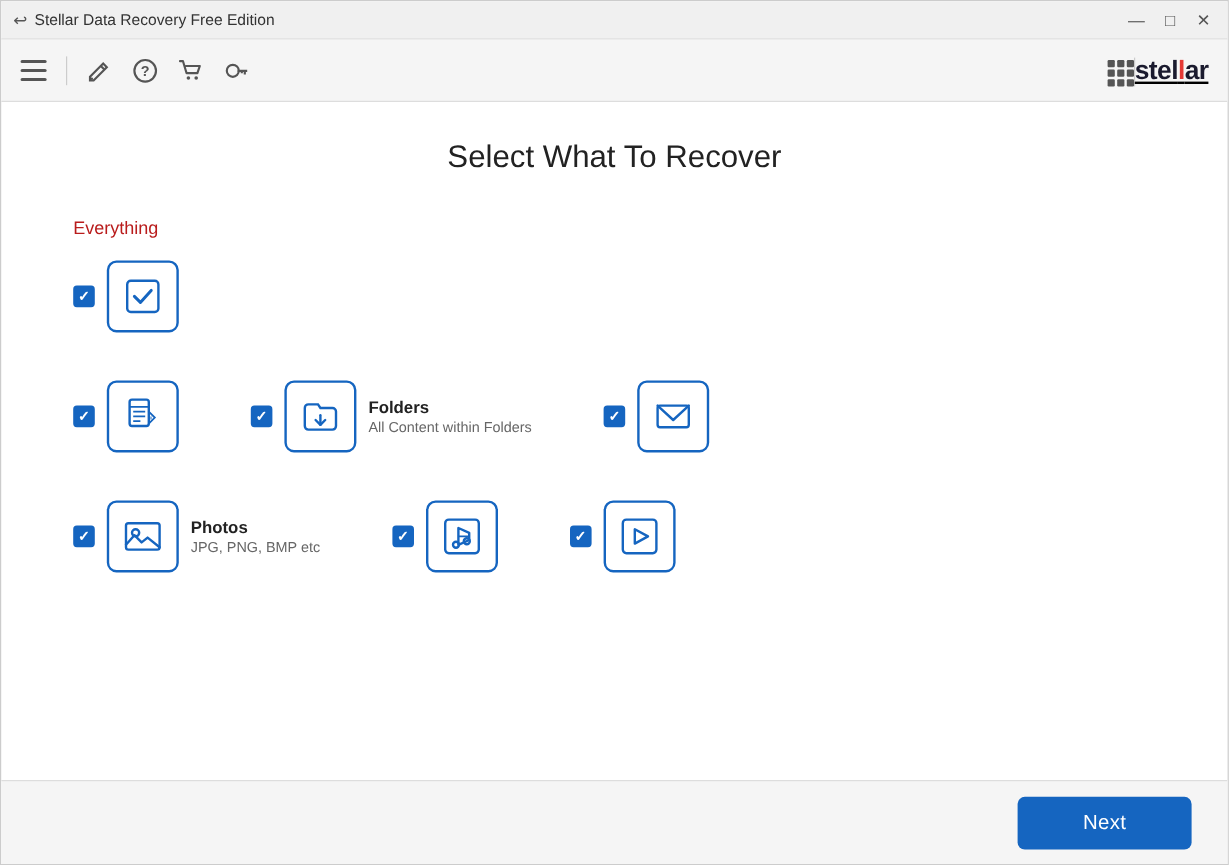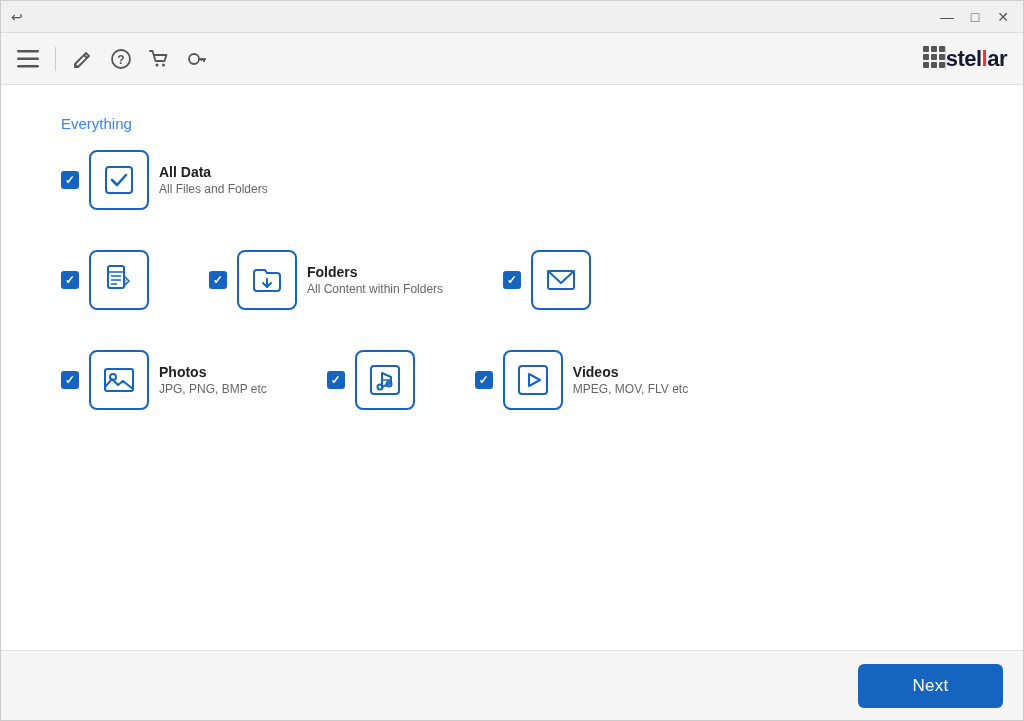--- a/index.html
+++ b/index.html
@@ -76,21 +76,22 @@
       display: flex;
       align-items: center;
     }
     .toolbar-divider {
       width: 1px;
       height: 24px;
       background: #ccc;
     }
     .toolbar-right {
       display: flex;
-      align-items: flex-start;
+      align-items: flex-end;
+      text-decoration: underline;
     }
     .grid-icon {
       display: grid;
       grid-template-columns: repeat(3,6px);
       gap: 2px;
     }
     .grid-dot {
       width: 6px;
       height: 6px;
       background: #555;
@@ -116,21 +117,21 @@
     .page-title {
       text-align: center;
       font-size: 26px;
       font-weight: 400;
       color: #222;
       margin-bottom: 36px;
     }
 
     .section-label {
       font-size: 15px;
-      color: #3b82f6;
+      color: #b91c1c;
       margin-bottom: 18px;
       font-weight: 400;
     }
 
     .items-row {
       display: flex;
       align-items: center;
       gap: 60px;
       margin-bottom: 40px;
     }
@@ -191,21 +192,21 @@
     }
 
     
     .bottom-bar {
       height: 70px;
       background: #f5f5f5;
       border-top: 1px solid #ddd;
       display: flex;
       align-items: center;
       justify-content: flex-end;
-      padding: 0 20px;
+      padding: 0 30px;
       flex-shrink: 0;
     }
     .next-btn {
       background: #1565c0;
       color: #fff;
       border: none;
       border-radius: 6px;
       font-size: 17px;
       font-weight: 500;
       width: 145px;
@@ -217,20 +218,21 @@
     .section-block {
       margin-bottom: 10px;
     }
   </style>
 </head>
 <body>
 
 <div class="title-bar">
   <div class="title-bar-left">
     <span class="title-bar-icon">↩</span>
+    <span>Stellar Data Recovery Free Edition</span>
   </div>
   <div class="title-bar-controls">
     <button class="title-bar-btn">—</button>
     <button class="title-bar-btn">□</button>
     <button class="title-bar-btn">✕</button>
   </div>
 </div>
 
 <div class="toolbar">
   <div class="toolbar-left">
@@ -284,37 +286,34 @@
         <div class="grid-dot"></div>
     </div>
     <div class="toolbar-divider"></div>
     <div class="stellar-logo">
       stel<span>l</span>ar
     </div>
   </div>
 </div>
 
 <div class="main">
+  <div class="page-title">Select What To Recover</div>
 
   <div class="section-block">
     <div class="section-label">Everything</div>
     <div class="items-row">
       <div class="item-group">
         <div class="checkbox">
           <span class="checkbox-check">✓</span>
         </div>
         <div class="item-card">
           <svg viewBox="0 0 34 34" fill="none">
             <rect x="4" y="4" width="26" height="26" rx="3" fill="none" stroke="#1565c0" stroke-width="2"></rect>
             <polyline points="10,17 15,22 24,12" stroke="#1565c0" stroke-width="2.5" stroke-linecap="round" stroke-linejoin="round" fill="none"></polyline>
           </svg>
-        </div>
-        <div class="item-info">
-          <span class="item-name">All Data</span>
-          <span class="item-desc">All Files and Folders</span>
         </div>
       </div>
     </div>
   </div>
 
   <div class="section-block">
     <div class="items-row">
 
       <div class="item-group">
         <div class="checkbox">
@@ -403,24 +402,20 @@
       <div class="item-group">
         <div class="checkbox">
           <span class="checkbox-check">✓</span>
         </div>
         <div class="item-card">
           <svg viewBox="0 0 34 34" fill="none">
             <rect x="3" y="3" width="28" height="28" rx="3" fill="none" stroke="#1565c0" stroke-width="2"></rect>
             <polygon points="13,11 13,23 24,17" fill="none" stroke="#1565c0" stroke-width="2" stroke-linejoin="round"></polygon>
           </svg>
         </div>
-        <div class="item-info">
-          <span class="item-name">Videos</span>
-          <span class="item-desc">MPEG, MOV, FLV etc</span>
-        </div>
       </div>
     </div>
   </div>
 </div>
 
 <div class="bottom-bar">
   <button class="next-btn">Next</button>
 </div>
 
 </body></html>

